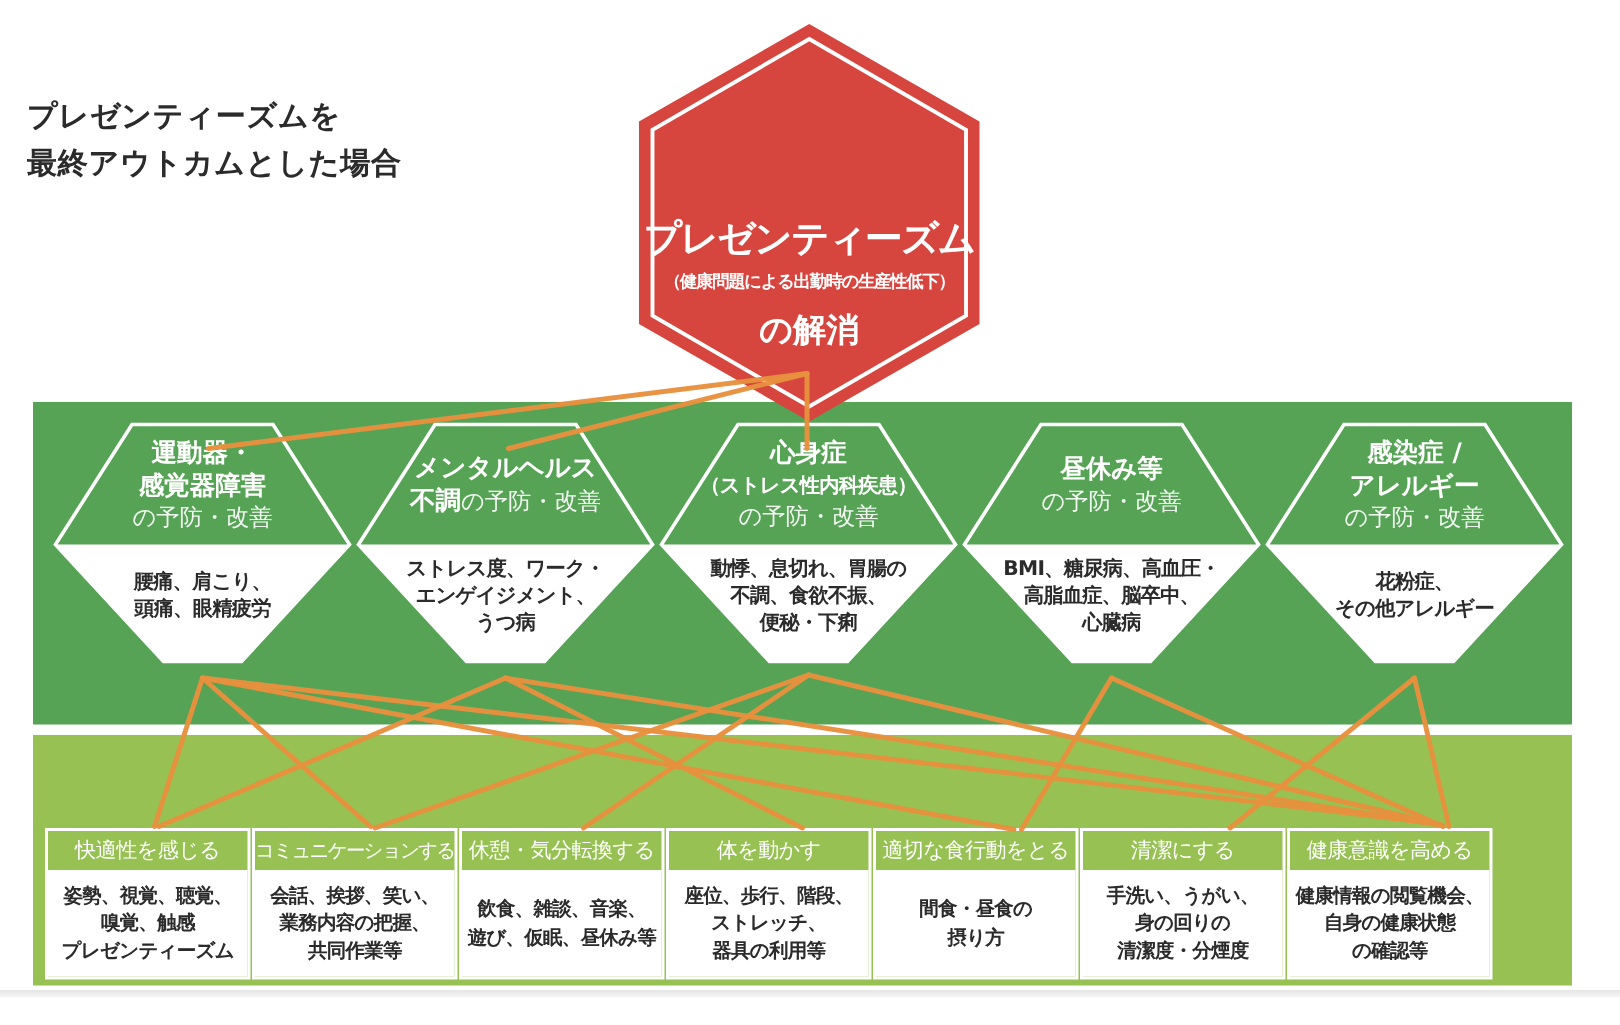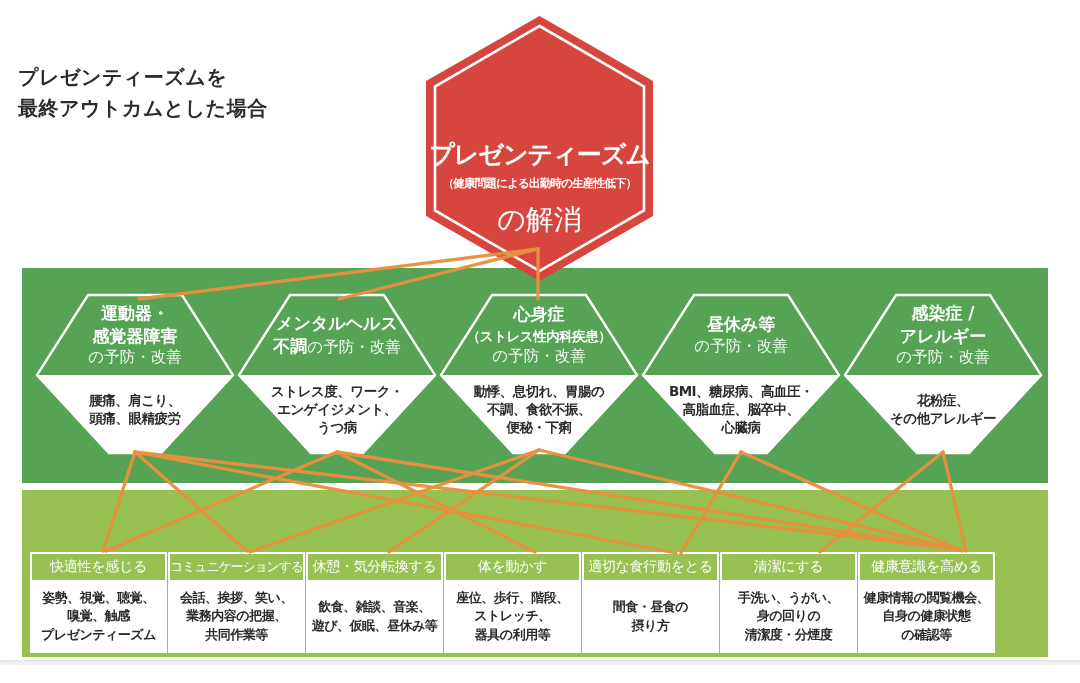--- a/index.html
+++ b/index.html
@@ -24,24 +24,24 @@
 
   
   .outcome{position:absolute;left:423px;top:14px;width:233px;height:269px;z-index:3;}
   .outcome svg{position:absolute;inset:0;width:100%;height:100%;}
   .out-fill{fill:var(--outcome-red);}
   .out-inner{fill:none;stroke:#fff;stroke-width:2.6;}
   .out-text{position:absolute;inset:0;display:flex;flex-direction:column;align-items:center;
     justify-content:center;padding-top:80px;text-align:center;color:#fff;}
   .out-title{font-size:25px;font-weight:bold;letter-spacing:-1px;white-space:nowrap;}
   .out-subtitle{font-size:11.5px;font-weight:bold;margin-top:5px;letter-spacing:-.8px;white-space:nowrap;}
-  .out-suffix{font-size:28px;font-weight:normal;margin-top:10px;}
-
-  
-  .hex-row{position:absolute;left:22px;top:293px;width:1026px;height:162px;z-index:2;padding-left:16px;}
+  .out-suffix{font-size:22px;font-weight:bold;margin-top:10px;}
+
+  
+  .hex-row{position:absolute;left:22px;top:281px;width:1026px;height:162px;z-index:2;padding-left:16px;}
   .hex{position:absolute;top:0;width:200px;height:162px;}
   .hex svg{position:absolute;inset:0;width:100%;height:100%;overflow:visible;}
   .hex-lower{fill:#fff;}
   .hex-outline{fill:none;stroke:#fff;stroke-width:2.4;}
   .hex-head{position:absolute;top:6px;left:4px;right:4px;height:72px;display:flex;
     align-items:center;justify-content:center;color:#fff;}
   .hex-head-text{display:block;text-align:center;line-height:1.3;}
   .seg-b{font-weight:bold;font-size:17px;}
   .seg-bs{font-weight:bold;font-size:13.5px;letter-spacing:-.5px;}
   .seg-l{font-weight:400;font-size:15.5px;color:rgba(255,255,255,.92);}

